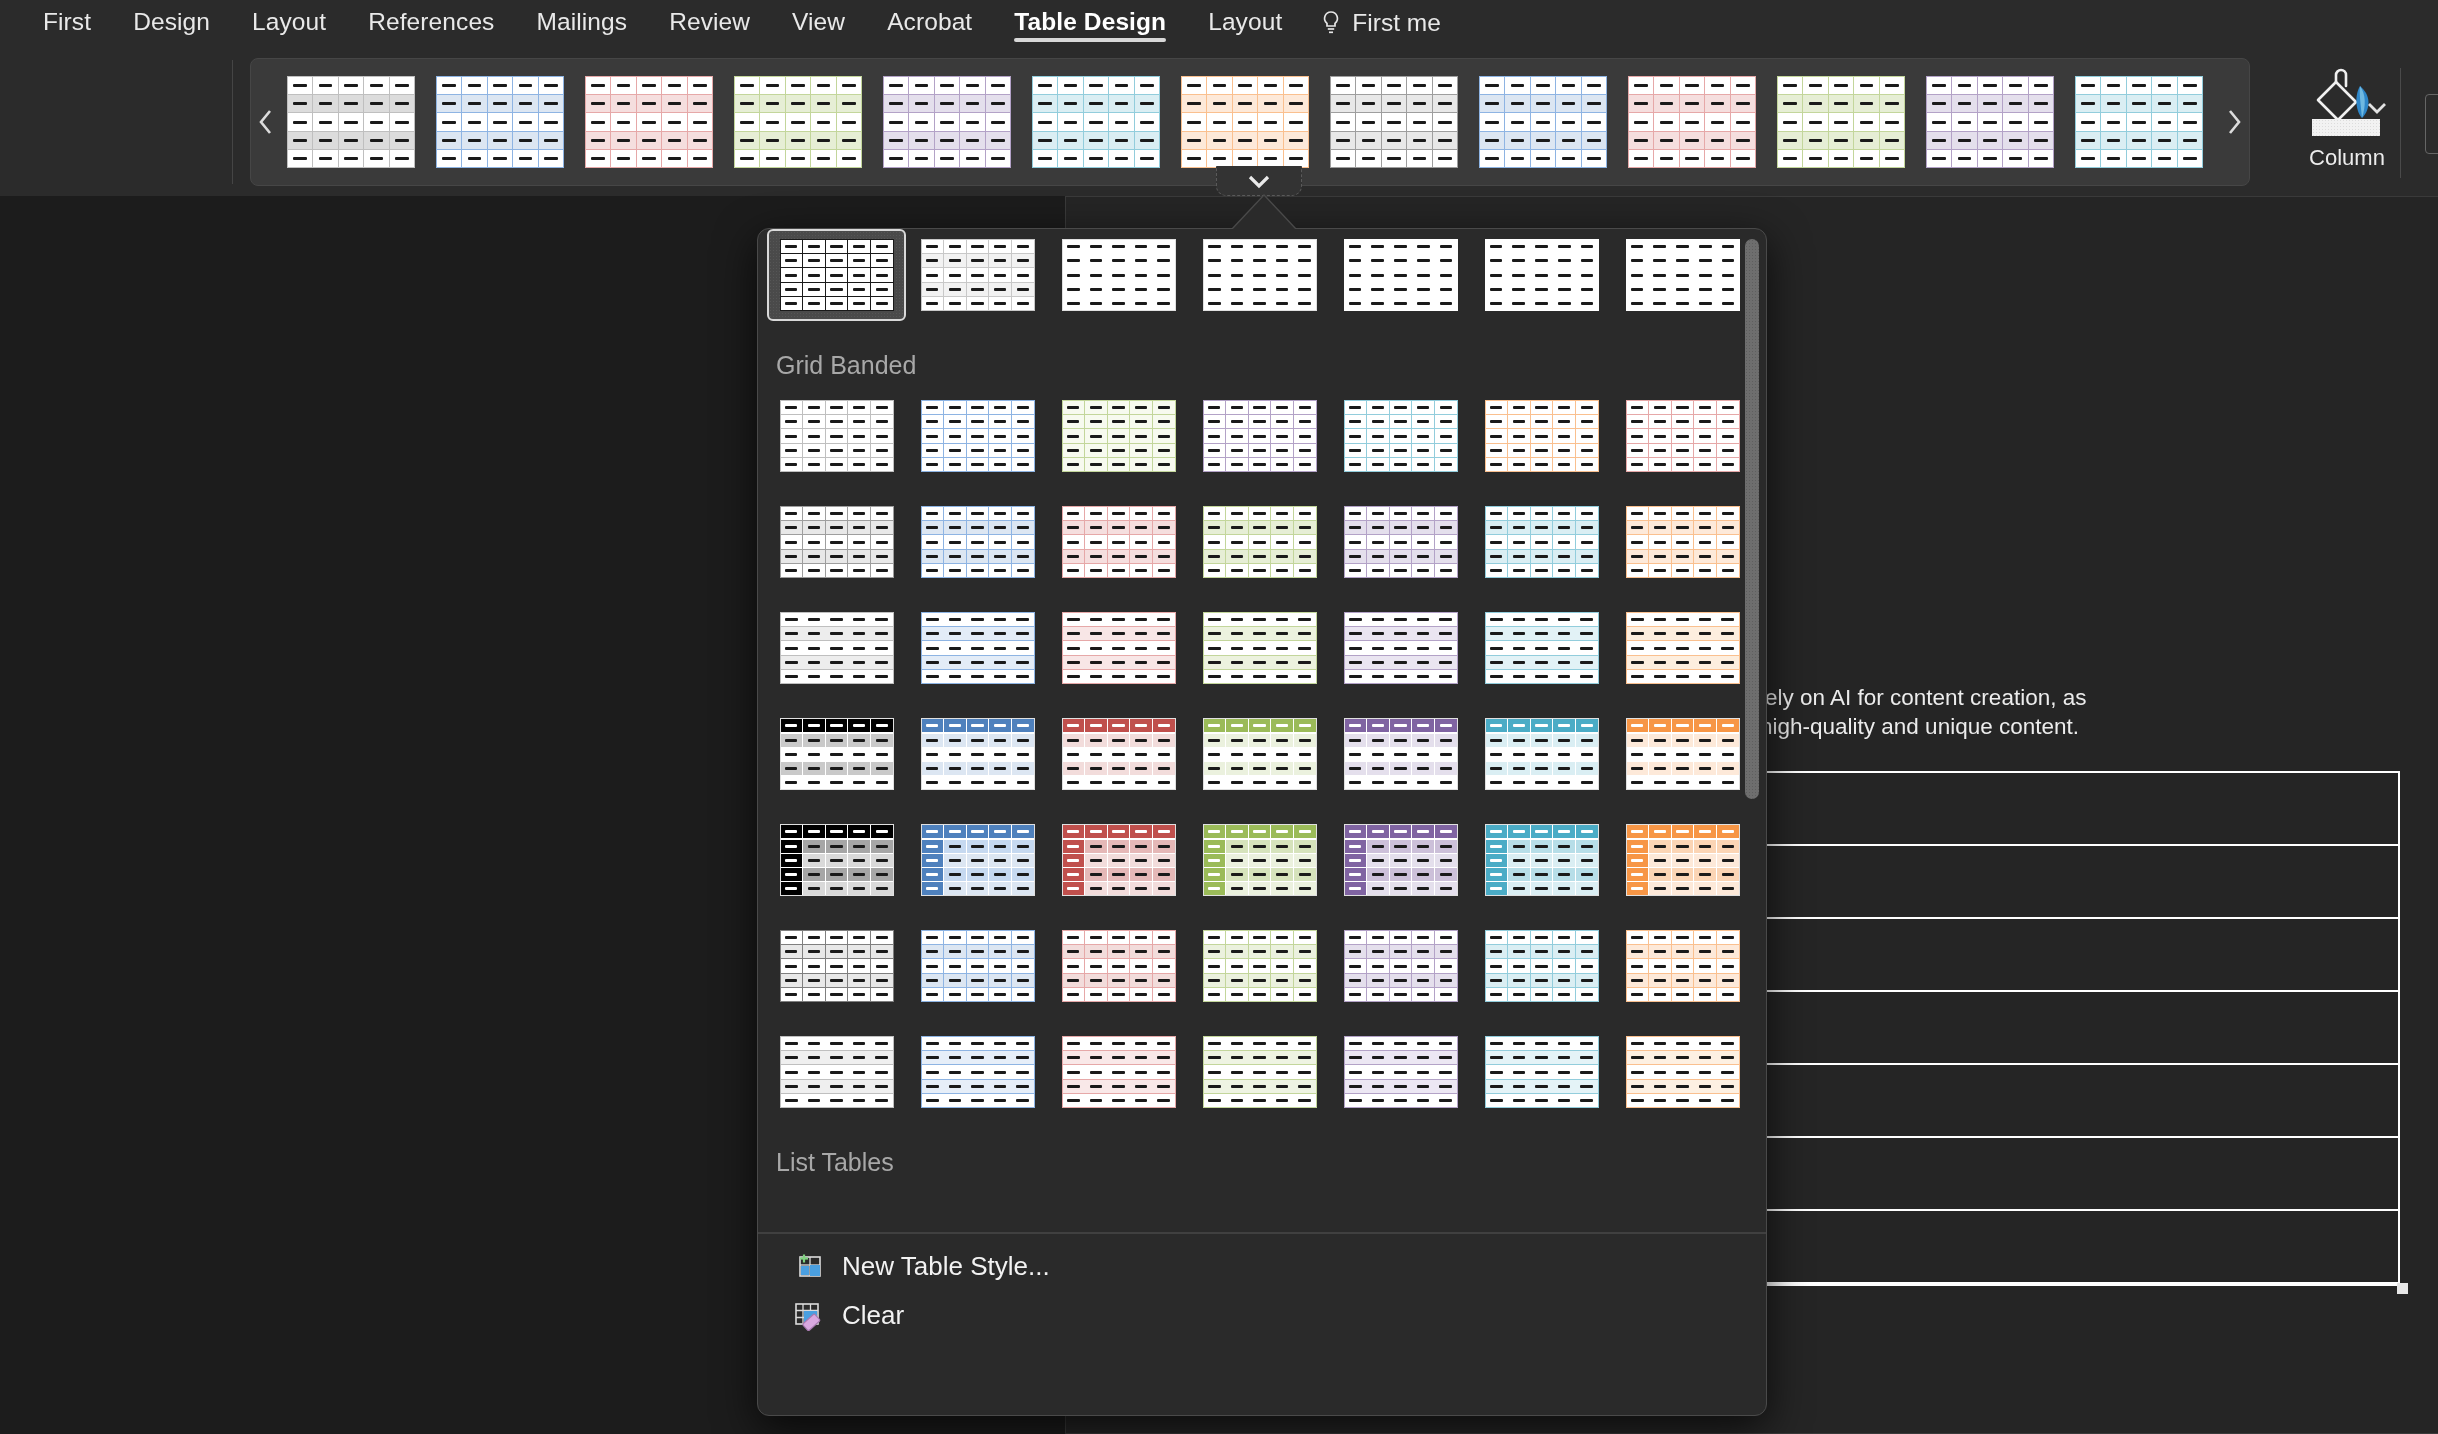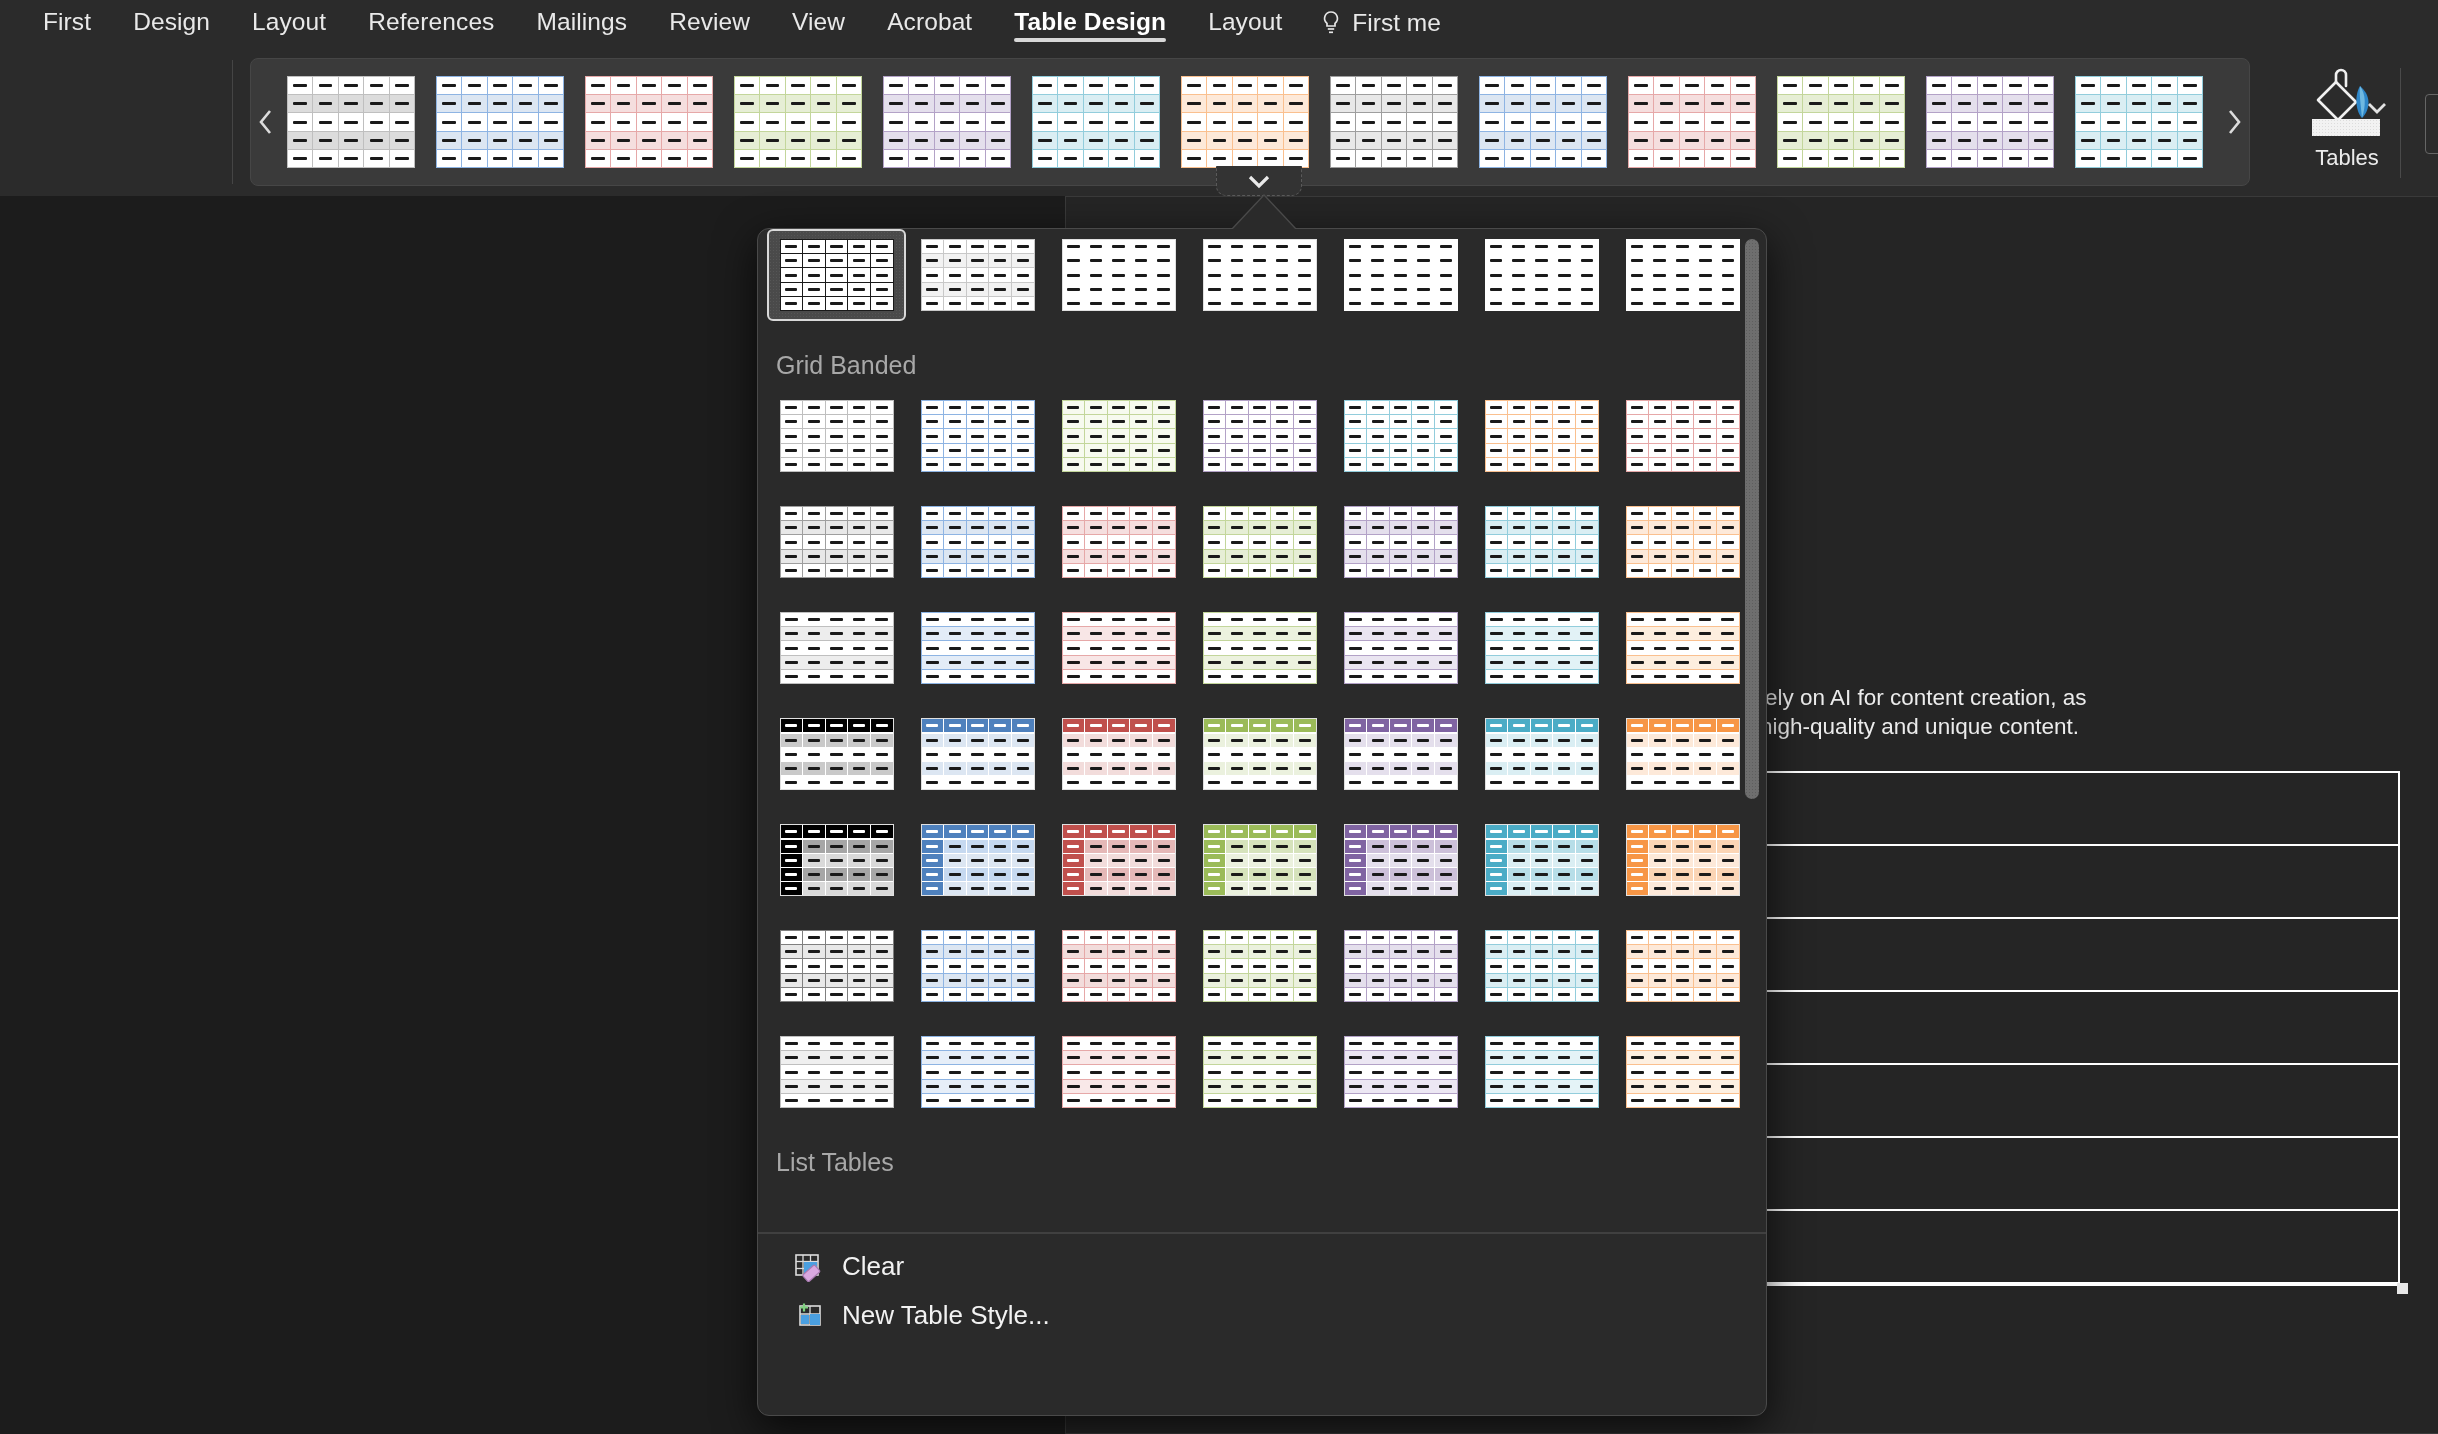--- a/index.html
+++ b/index.html
@@ -705,21 +705,21 @@
               <path d="M50,16 C56,24 56,36 52,48 C51,36 49,24 50,16 Z" fill="#6fb8e0"></path>
             </g>
           </svg>
           <div class="swatch"></div>
           <div class="shchev">
             <svg width="26" height="16" viewBox="0 0 26 16">
                 <polyline points="5,4 13,12 21,4" fill="none" stroke="#e2e2e2" stroke-width="2.8"></polyline>
               </svg>
           </div>
         </div>
-        <div class="shadelabel">Tables</div>
+        <div class="shadelabel">Column</div>
       </div>
 
       <div class="rightsep"></div>
       <div class="farright"></div>
     </div>
 
     <div class="caretbtn">
       <svg width="34" height="18" viewBox="0 0 34 18">
           <polyline points="8,5 17,14 26,5" fill="none" stroke="#eaeaea" stroke-width="3.2"></polyline>
         </svg>
@@ -2951,40 +2951,40 @@
         </div>
         <div class="sectitle">List Tables</div>
       </div>
     <div class="pscroll">
       <div class="pthumb"></div>
     </div>
     <div class="panel-divider"></div>
     <div class="menulist" id="menu-host">
         <div class="menuitem">
           <span class="miicon"><svg width="30" height="30" viewBox="0 0 30 30">
+              <rect x="6" y="5" width="20" height="19" fill="none" stroke="#dcdcdc" stroke-width="1.6"></rect>
+              <line x1="6" y1="13" x2="26" y2="13" stroke="#dcdcdc" stroke-width="1.3"></line>
+              <line x1="16" y1="5" x2="16" y2="24" stroke="#dcdcdc" stroke-width="1.3"></line>
+              <rect x="16" y="13" width="10" height="11" fill="#4a9fe0"></rect>
+              <rect x="7" y="14" width="8" height="9" fill="#4a9fe0"></rect>
+              <line x1="6" y1="6.5" x2="14" y2="6.5" stroke="#7fd17f" stroke-width="2.2"></line>
+              <line x1="10" y1="2.5" x2="10" y2="10.5" stroke="#7fd17f" stroke-width="2.2"></line>
+            </svg></span>
+          <span class="milabel">New Table Style...</span>
+        </div>
+        <div class="menuitem">
+          <span class="miicon"><svg width="30" height="30" viewBox="0 0 30 30">
               <rect x="2" y="3" width="22" height="20" fill="none" stroke="#dcdcdc" stroke-width="1.6"></rect>
               <line x1="2" y1="9.5" x2="24" y2="9.5" stroke="#dcdcdc" stroke-width="1.3"></line>
               <line x1="2" y1="16.5" x2="24" y2="16.5" stroke="#dcdcdc" stroke-width="1.3"></line>
               <line x1="9" y1="3" x2="9" y2="23" stroke="#dcdcdc" stroke-width="1.3"></line>
               <line x1="16.5" y1="3" x2="16.5" y2="23" stroke="#dcdcdc" stroke-width="1.3"></line>
               <rect x="10" y="10" width="13" height="12" fill="#4a9fe0"></rect>
               <g transform="rotate(-42 17 21)">
                 <rect x="9" y="17" width="16" height="9" rx="1.6" fill="#d9a8e0" stroke="#a87ab0" stroke-width="1.2"></rect>
               </g>
             </svg></span>
           <span class="milabel">Clear</span>
         </div>
-        <div class="menuitem">
-          <span class="miicon"><svg width="30" height="30" viewBox="0 0 30 30">
-              <rect x="6" y="5" width="20" height="19" fill="none" stroke="#dcdcdc" stroke-width="1.6"></rect>
-              <line x1="6" y1="13" x2="26" y2="13" stroke="#dcdcdc" stroke-width="1.3"></line>
-              <line x1="16" y1="5" x2="16" y2="24" stroke="#dcdcdc" stroke-width="1.3"></line>
-              <rect x="16" y="13" width="10" height="11" fill="#4a9fe0"></rect>
-              <rect x="7" y="14" width="8" height="9" fill="#4a9fe0"></rect>
-              <line x1="6" y1="6.5" x2="14" y2="6.5" stroke="#7fd17f" stroke-width="2.2"></line>
-              <line x1="10" y1="2.5" x2="10" y2="10.5" stroke="#7fd17f" stroke-width="2.2"></line>
-            </svg></span>
-          <span class="milabel">New Table Style...</span>
-        </div>
       </div>
   </div>
 
 </div>
 
 </body></html>

